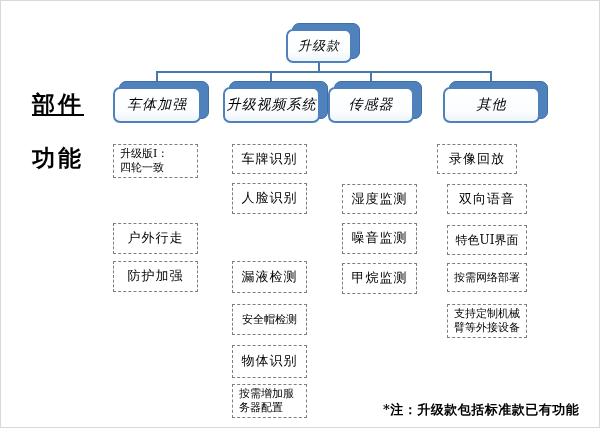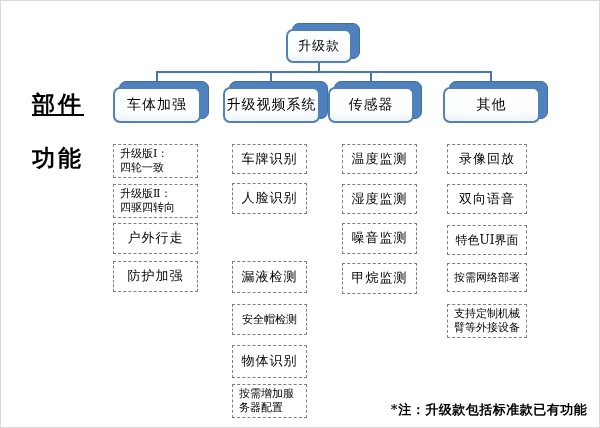--- a/index.html
+++ b/index.html
@@ -2,21 +2,21 @@
 <html style="--accent: #4f81bd; --accent-dark: #3f6fa5; --connector: #4878ab; --dashed: #7f7f7f;"><head>
 <meta charset="utf-8">
 <style>
   html,body{margin:0;padding:0;background:#fff;}
   .canvas{
     position:relative;width:600px;height:428px;background:#fff;
     border:1px solid #d9d9d9;box-sizing:border-box;overflow:hidden;
     font-family:"DejaVu Serif","Liberation Serif",serif;color:#000;
   }
   
-  .node{position:absolute;}
+  .node{position:absolute;font-style:italic;}
   .node .shadow{
     position:absolute;left:6px;top:-6px;width:100%;height:100%;
     background:var(--accent,#4f81bd);border:1px solid var(--accent-dark,#3f6fa5);
     border-radius:7px;
   }
   .node .front{
     position:absolute;left:0;top:0;right:0;bottom:0;
     background:linear-gradient(180deg,#ffffff 0%,#fbfdff 70%,#eef4fa 100%);
     border:2px solid var(--accent,#4f81bd);border-radius:7px;
     display:flex;align-items:center;justify-content:center;
@@ -77,40 +77,37 @@
     <div class="shadow"></div>
     <div class="front">传感器</div>
   </div>
   <div class="node" style="left:442px;top:86px;width:97px;height:36px;">
     <div class="shadow"></div>
     <div class="front">其他</div>
   </div>
 
   <div class="dashed sm left" style="left:112px;top:143px;width:85px;height:34px;">升级版Ⅰ：
 四轮一致</div>
-  <div class="dashed sm left" style="left:112px;top:183px;width:85px;height:34px;">升级版Ⅱ：
-四驱四转向</div>
   <div class="dashed" style="left:112px;top:222px;width:85px;height:31px;">户外行走</div>
   <div class="dashed" style="left:112px;top:260px;width:85px;height:31px;">防护加强</div>
 
   <div class="dashed" style="left:231px;top:143px;width:75px;height:30px;text-align:right;">车牌识别</div>
   <div class="dashed" style="left:231px;top:182px;width:75px;height:31px;">人脸识别</div>
   <div class="dashed" style="left:231px;top:260px;width:75px;height:32px;">漏液检测</div>
   <div class="dashed sm" style="left:231px;top:303px;width:75px;height:31px;">安全帽检测</div>
   <div class="dashed sm left" style="left:231px;top:383px;width:75px;height:34px;">按需增加服
 务器配置</div>
   <div class="dashed" style="left:231px;top:344px;width:75px;height:33px;">物体识别</div>
 
-  <div class="dashed" style="left:341px;top:143px;width:75px;height:30px;">温度监测</div>
   <div class="dashed" style="left:341px;top:183px;width:75px;height:30px;">湿度监测</div>
   <div class="dashed" style="left:341px;top:222px;width:75px;height:31px;">噪音监测</div>
   <div class="dashed" style="left:341px;top:262px;width:75px;height:31px;">甲烷监测</div>
 
-  <div class="dashed" style="left:446px;top:143px;width:80px;height:30px;">录像回放</div>
+  <div class="dashed" style="left:436px;top:143px;width:80px;height:30px;">录像回放</div>
   <div class="dashed" style="left:446px;top:183px;width:80px;height:30px;">双向语音</div>
   <div class="dashed sm" style="left:446px;top:224px;width:80px;height:30px;font-size:12px;">特色UI界面</div>
   <div class="dashed sm" style="left:446px;top:262px;width:80px;height:29px;">按需网络部署</div>
   <div class="dashed sm" style="left:446px;top:303px;width:80px;height:34px;">支持定制机械
 臂等外接设备</div>
 
-  <div class="note" style="left:382px;top:400px;width:212px;text-align:center;">*注：升级款包括标准款已有功能</div>
+  <div class="note" style="left:382px;top:400px;width:212px;">*注：升级款包括标准款已有功能</div>
 
 </div>
 
 </body></html>

